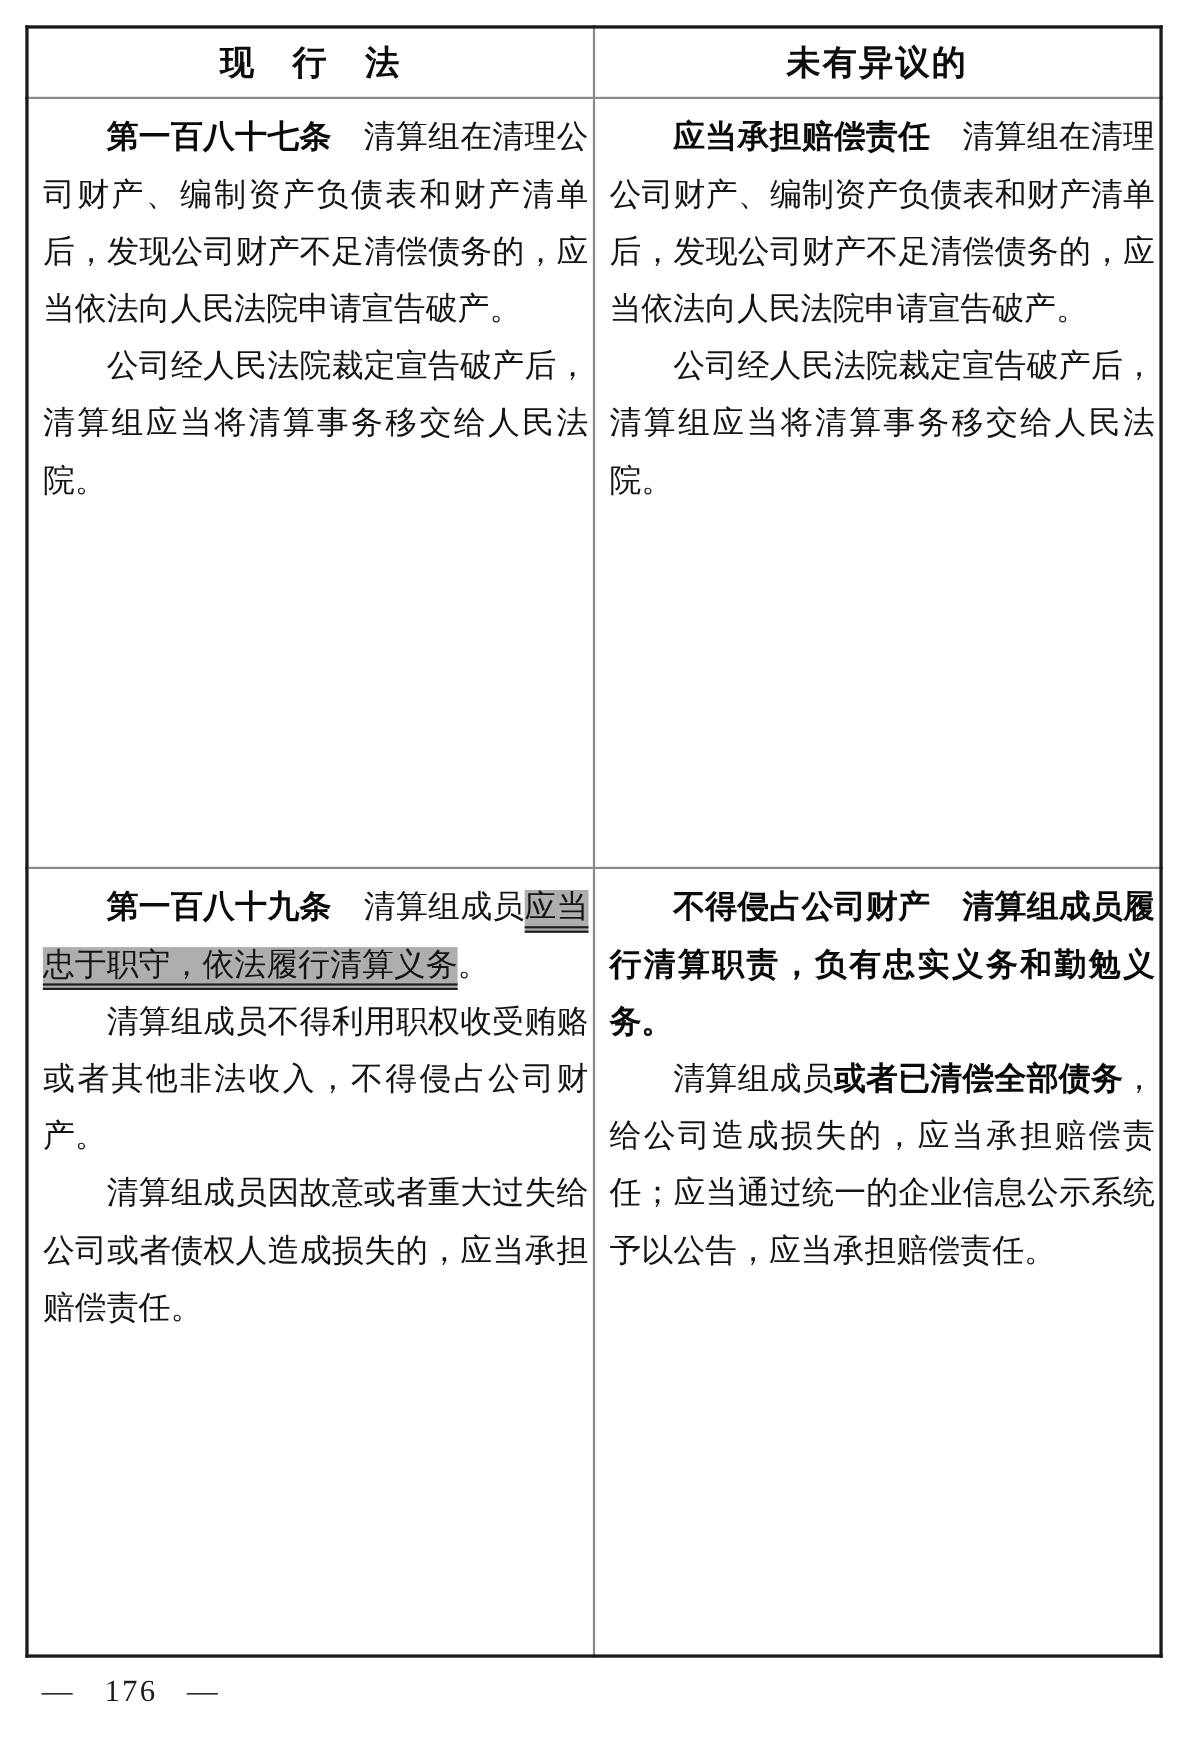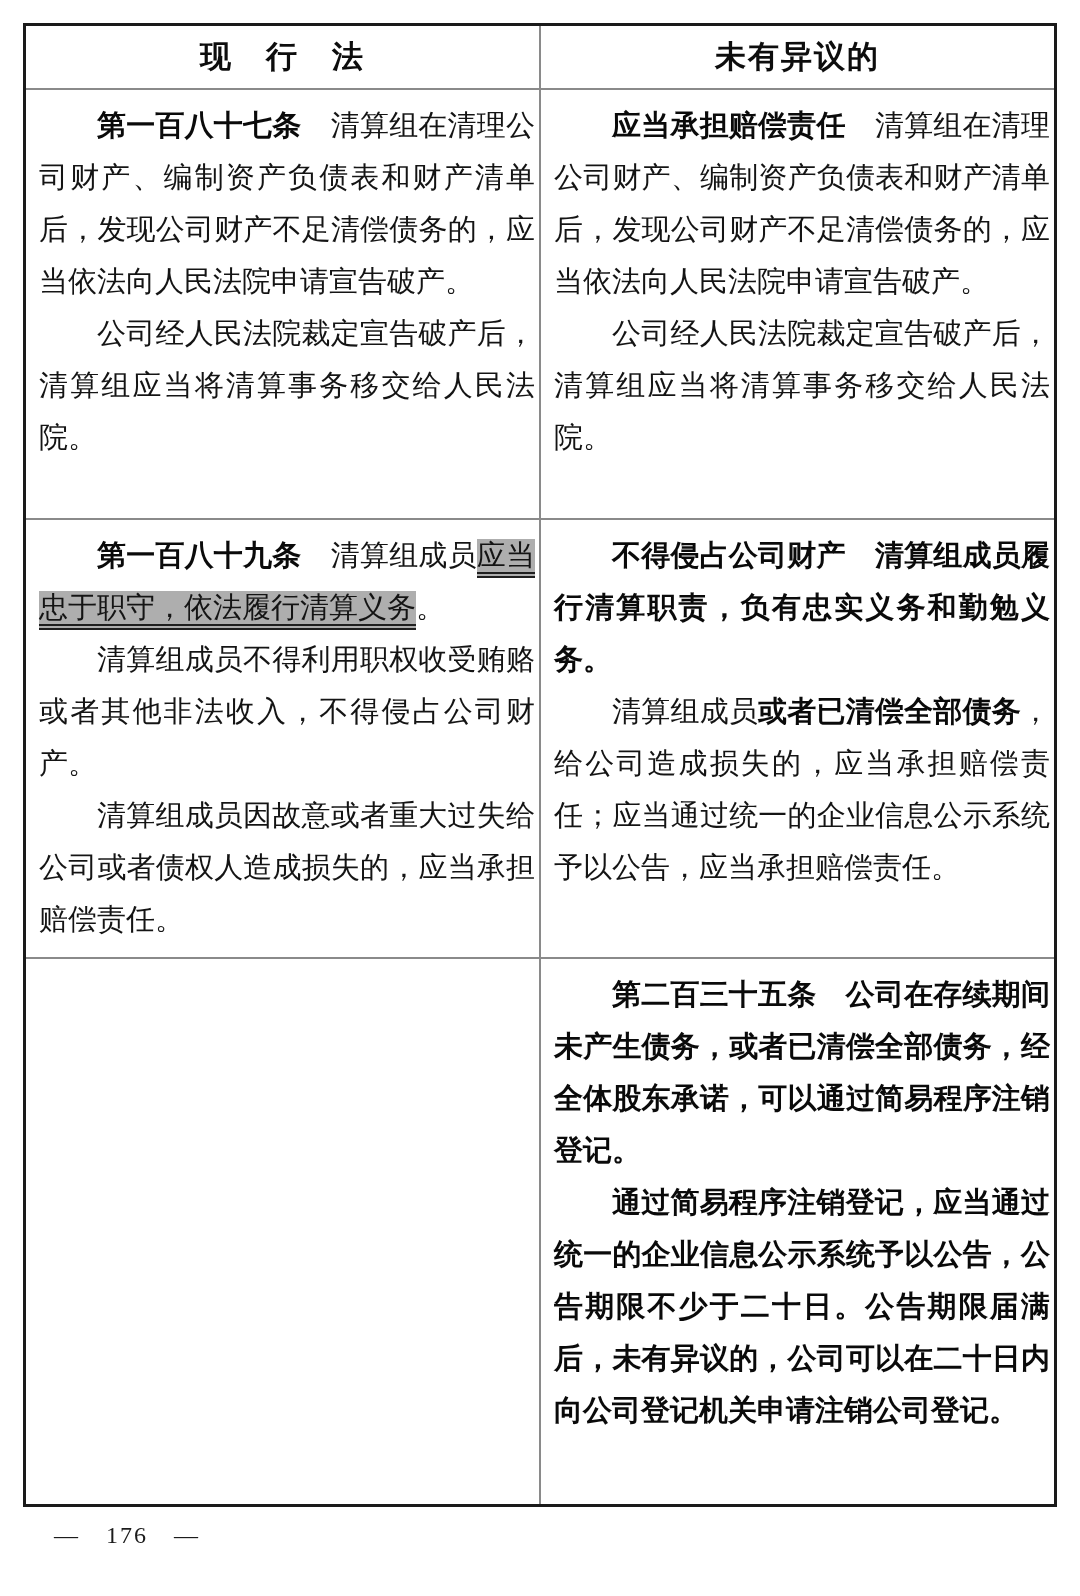--- a/index.html
+++ b/index.html
@@ -64,25 +64,24 @@
   }
   .run-normal { font-weight: 400; }
   .run-highlight {
     background: #aeaeae;
     border-bottom: 6px double #1f1f1f;
     padding-bottom: 1px;
   }
   .page-footer {
     position: absolute;
     left: 38px; top: 1522px;
-    font-size: 24px;
+    font-size: 28px;
     letter-spacing: 2px;
     word-spacing: 18px;
     color: #1c1c1c;
-    margin-left: 16px;
   }
 </style>
 </head>
 <body>
 
 <div class="page">
   <table class="law-table">
     <thead>
       <tr>
         <th>现　行　法</th>
@@ -104,23 +103,16 @@
           <td class="cell-l1">
             <p><span class="run-article-no">第一百八十九条</span><span class="run-normal">　清算组成员</span><span class="run-highlight">应当忠于职守，依法履行清算义务</span><span class="run-normal">。</span></p>
             <p><span class="run-normal">清算组成员不得利用职权收受贿赂或者其他非法收入，不得侵占公司财产。</span></p>
             <p><span class="run-normal">清算组成员因故意或者重大过失给公司或者债权人造成损失的，应当承担赔偿责任。</span></p>
           </td>
           <td class="cell-l1">
             <p><span class="run-article-no">不得侵占公司财产</span><span class="run-bold">　清算组成员履行清算职责，负有忠实义务和勤勉义务。</span></p>
             <p><span class="run-normal">清算组成员</span><span class="run-bold">或者已清偿全部债务</span><span class="run-normal">，给公司造成损失的，应当承担赔偿责任；应当通过统一的企业信息公示系统予以公告，应当承担赔偿责任。</span></p>
           </td>
         </tr>
-        <tr>
-          <td class="cell-l2"></td>
-          <td class="cell-l2">
-            <p><span class="run-article-no">第二百三十五条</span><span class="run-bold">　公司在存续期间未产生债务，或者已清偿全部债务，经全体股东承诺，可以通过简易程序注销登记。</span></p>
-            <p><span class="run-bold">通过简易程序注销登记，应当通过统一的企业信息公示系统予以公告，公告期限不少于二十日。公告期限届满后，未有异议的，公司可以在二十日内向公司登记机关申请注销公司登记。</span></p>
-          </td>
-        </tr>
       </tbody>
   </table>
   <div class="page-footer">— 176 —</div>
 </div>
 
 </body></html>

